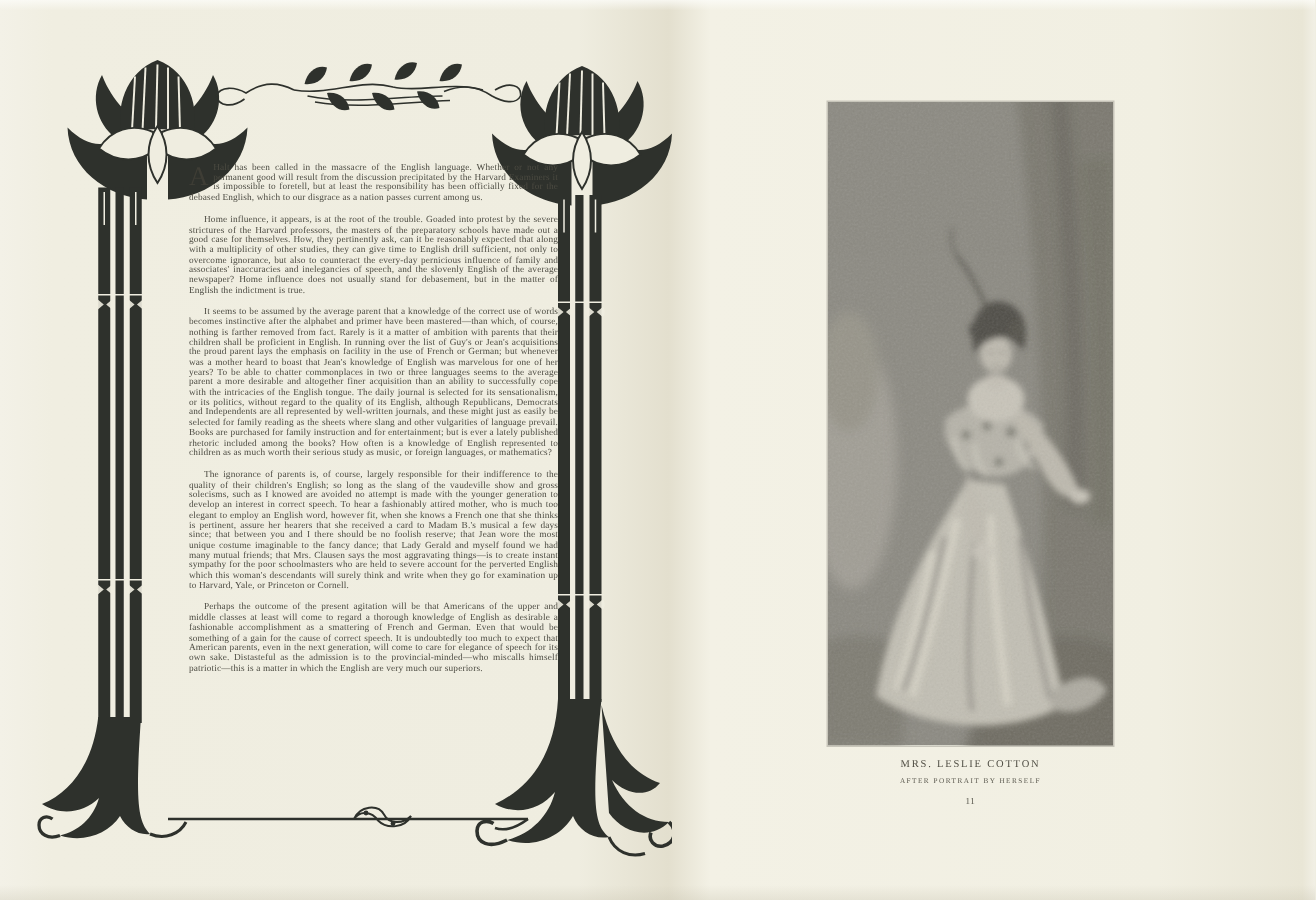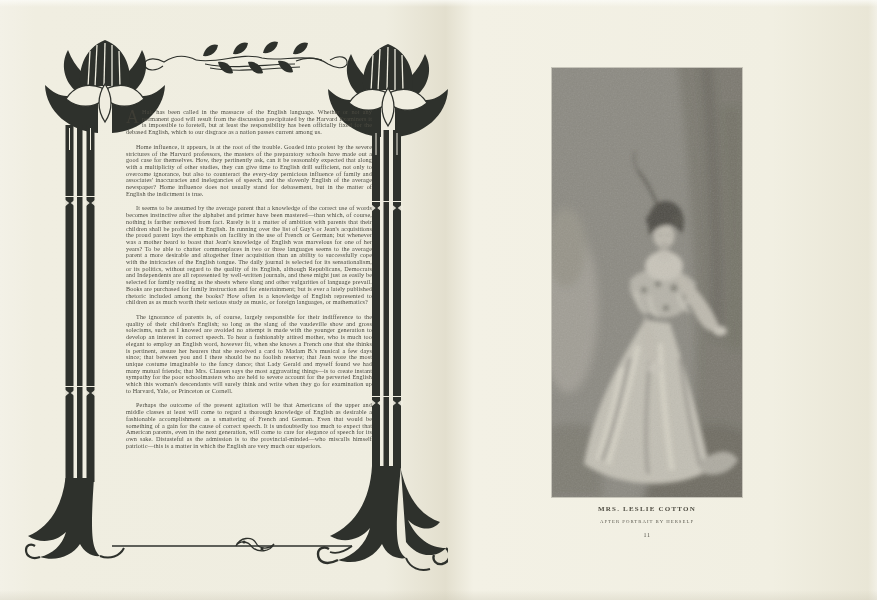--- a/index.html
+++ b/index.html
@@ -28,21 +28,21 @@
   }
   .para{margin:0 0 8px 0;text-indent:10px;}
   .para.first{text-indent:0;}
   .dropcap{
     float:left;font-size:18px;line-height:14.5px;padding:1px 3px 0 0;
     color:#3e3d35;
   }
   .portrait-wrap{position:absolute;left:104px;top:68px;width:190px;height:429px;box-shadow:0 0 0 1px rgba(120,118,108,.35);}
   svg.portrait{display:block;}
   .figcap{position:absolute;left:104px;top:505px;width:190px;text-align:center;color:#514f45;}
-  .cap-title{font-size:7px;letter-spacing:1.2px;font-weight:bold;color:#504e44;}
+  .cap-title{font-size:7px;letter-spacing:1.2px;font-weight:normal;color:#504e44;}
   .cap-sub{font-size:4.8px;letter-spacing:1px;margin-top:6px;color:#5a584e;}
   .folio{font-size:6px;margin-top:8px;color:#55534a;letter-spacing:0.5px;}
 </style>
 </head>
 <body>
 
 <div class="spread">
 
   <div class="page page-left">
     <svg class="frame" width="448" height="600" viewBox="0 0 448 600">

